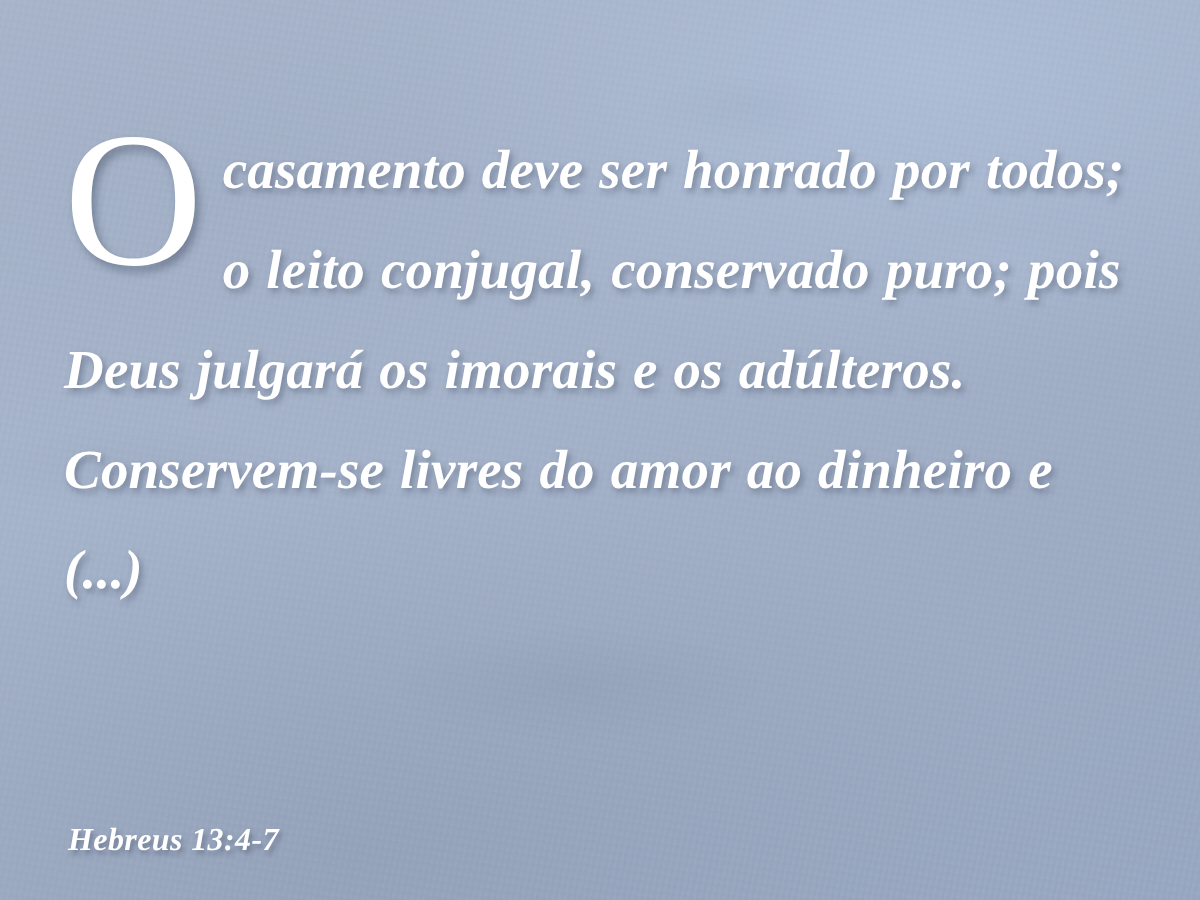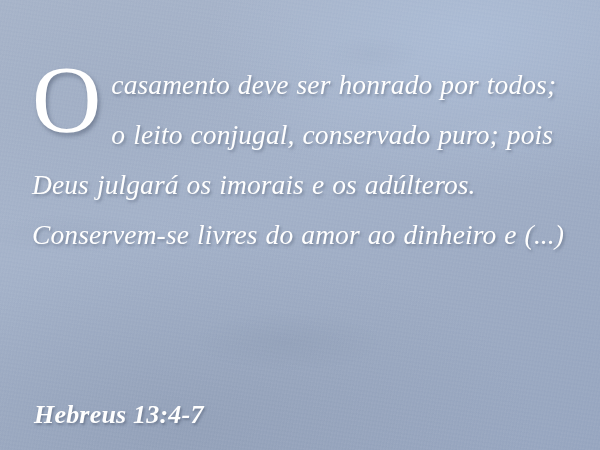--- a/index.html
+++ b/index.html
@@ -63,21 +63,21 @@
     line-height: 0.80;
     color: #ffffff;
     margin: 0 10px 0 0;
     padding-top: 2px;
     text-shadow: 2px 3px 4px rgba(60,72,94,0.45);
   }
 
   .verse-body {
     font-family: "Liberation Serif", "DejaVu Serif", serif;
     font-style: italic;
-    font-weight: 400;
+    font-weight: 700;
     font-size: 27.5px;
     line-height: 50px;
     color: #ffffff;
     text-shadow: 1.5px 2px 3px rgba(62,74,96,0.42);
     letter-spacing: 0.1px;
     word-spacing: 1px;
   }
 
   
   .footer {
@@ -88,21 +88,21 @@
     height: 62px;
   }
 
   .reference {
     position: absolute;
     left: 34px;
     bottom: 20px;
     font-family: "Liberation Serif", "DejaVu Serif", serif;
     font-style: italic;
     font-weight: 700;
-    font-size: 26px;
+    font-size: 16px;
     color: #ffffff;
     text-shadow: 1.3px 1.8px 2.6px rgba(62,74,96,0.45);
     letter-spacing: 0.2px;
     white-space: nowrap;
   }
 
   .logo {
     position: absolute;
     right: 32px;
     bottom: 19px;

